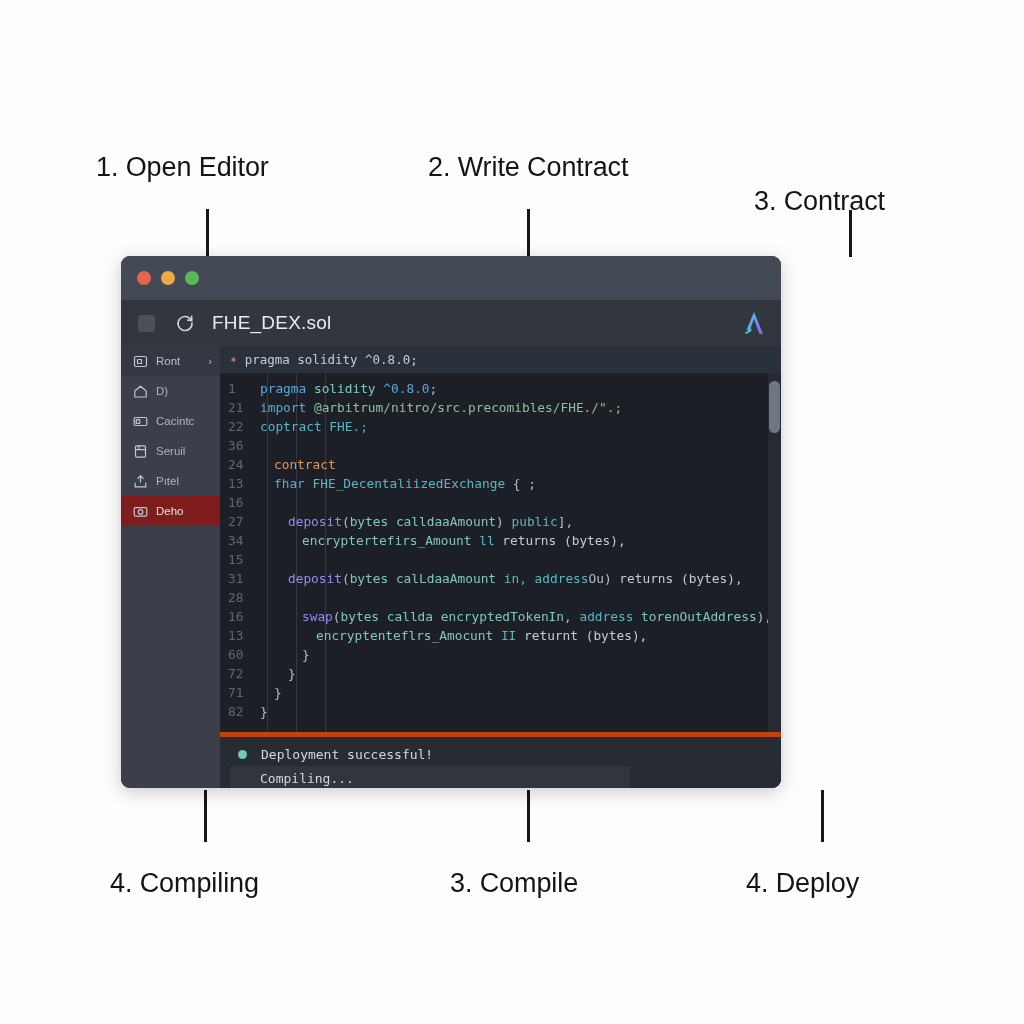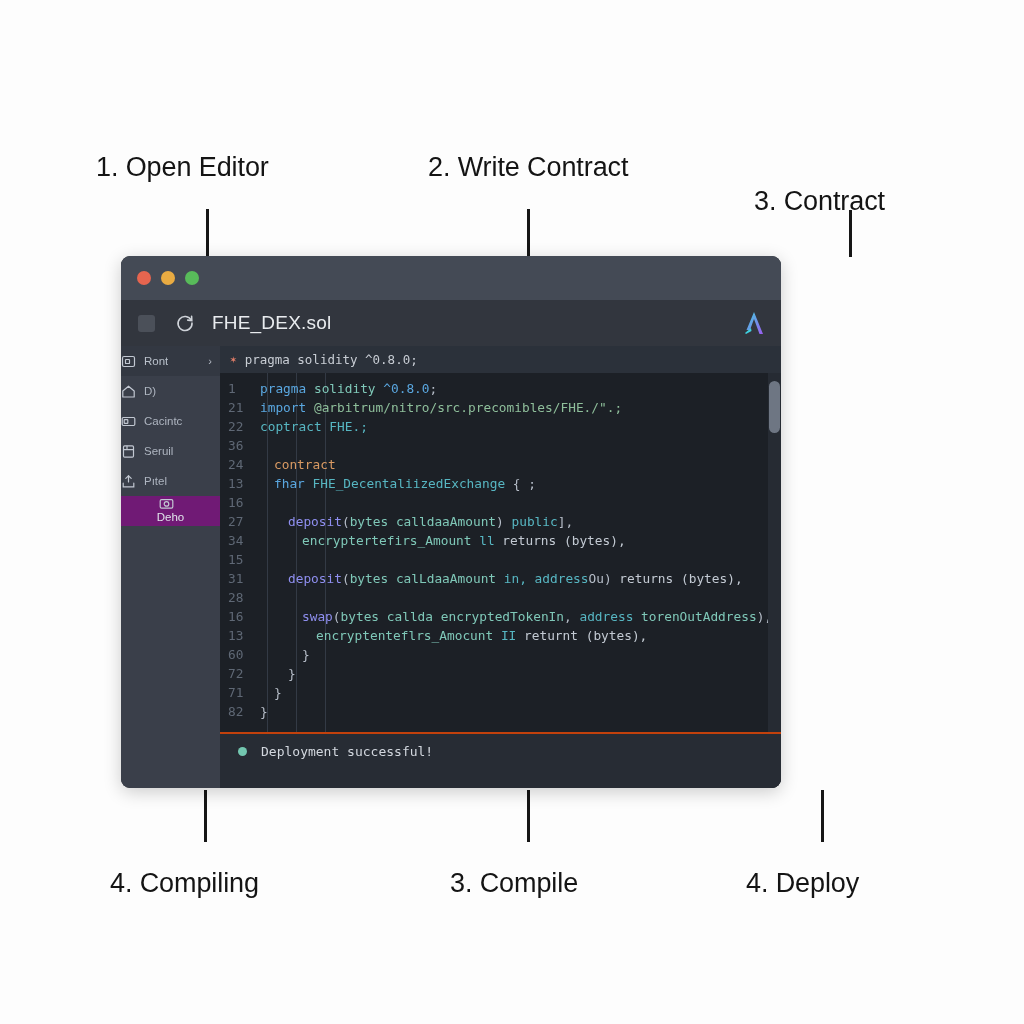--- a/index.html
+++ b/index.html
@@ -112,34 +112,33 @@
     width: 99px;
     background: #3a3f4a;
     flex: none;
     padding-top: 0px;
     box-sizing: border-box;
   }
   .side-item {
     height: 30px;
     display: flex;
     align-items: center;
-    padding-left: 0;
+    padding-left: 12px;
     box-sizing: border-box;
     color: #aeb5c0;
     font-size: 11.5px;
     position: relative;
   }
   .side-item.head {
     background: #333842;
     color: #b9c0ca;
   }
   .side-item.active {
-    background: #701a75;
+    background: #7f1d1d;
     color: #dfe4ea;
-    flex-direction: column;
   }
   .side-icon {
     width: 15px; height: 15px;
     margin-right: 8px;
     flex: none;
     color: #c2c8d2;
   }
   .side-label { white-space: nowrap; overflow: hidden; }
   .side-chevron {
     position: absolute;
@@ -234,21 +233,21 @@
     width: 11px;
     height: 52px;
     background: #6e7683;
     border-radius: 6px;
   }
 
   
   .status {
     height: 56px;
     background: #272c34;
-    border-top: 2px solid #c2410c;
+    border-top: 5px solid #c2410c;
     box-sizing: border-box;
     padding-top: 5px;
   }
   .status-row {
     height: 24px;
     display: flex;
     align-items: center;
     padding-left: 18px;
     box-sizing: border-box;
     color: #d3d8df;
@@ -471,16 +470,19 @@
         <div class="scroll-track">
           <div class="scroll-thumb"></div>
         </div>
       </div>
 
       <div class="status">
         <div class="status-row">
           <span class="status-dot"></span>
           <span>Deployment successful!</span>
         </div>
+        <div class="status-row alt">
+          <span>Compiling...</span>
+        </div>
       </div>
     </div>
   </div>
 </div>
 
 </body></html>

